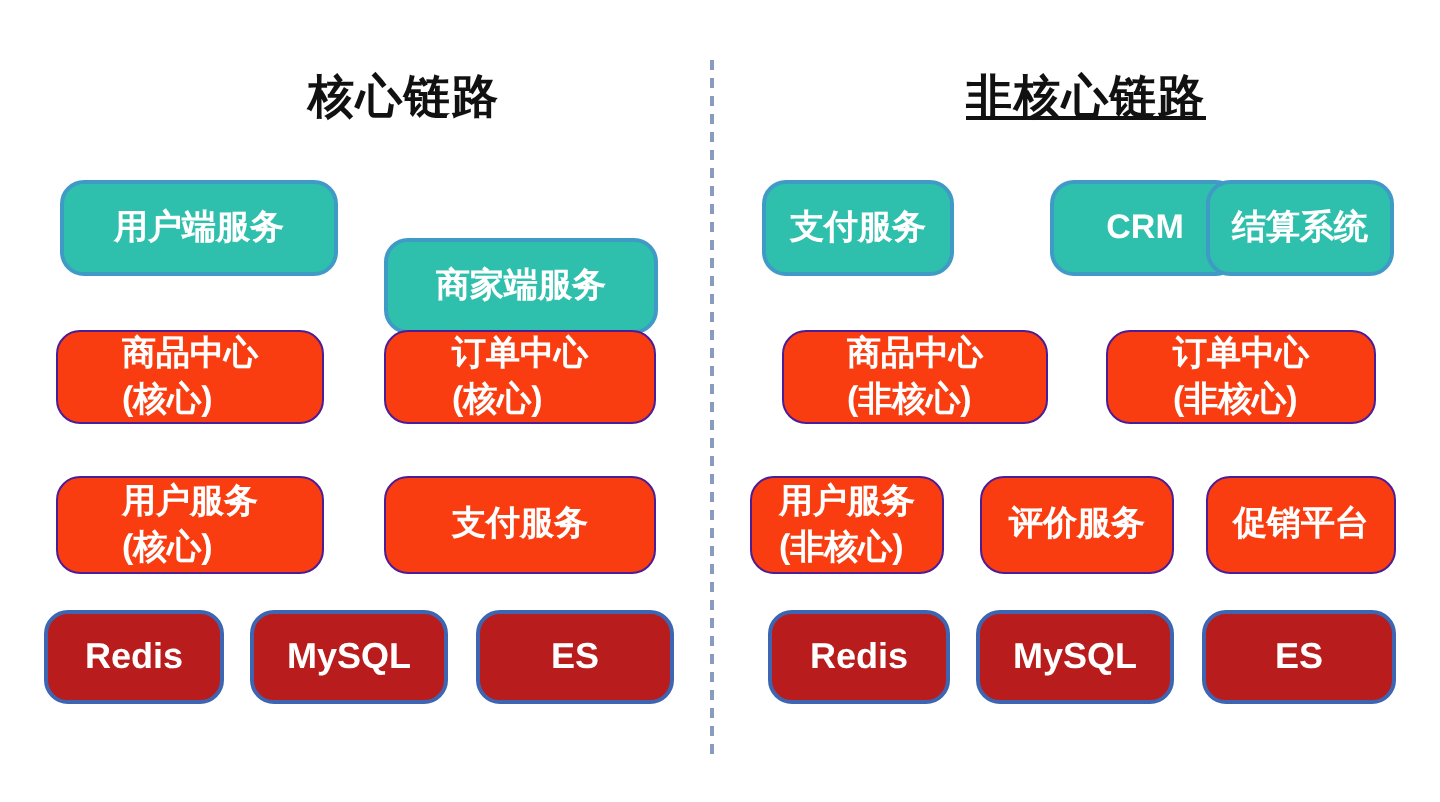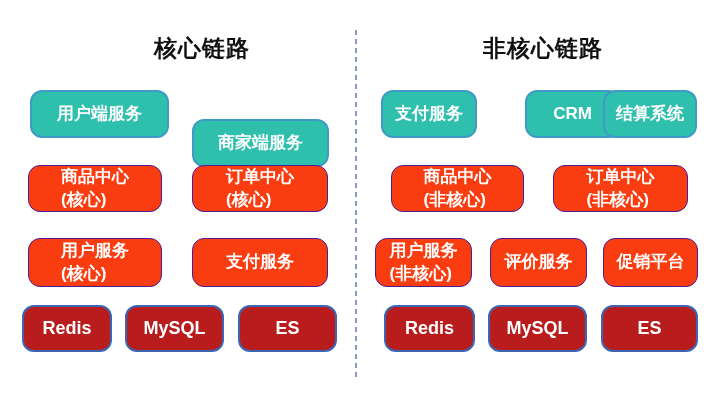--- a/index.html
+++ b/index.html
@@ -50,21 +50,21 @@
     <div class="node red" style="left:192px;top:238px;width:136px;height:49px;">支付服务</div>
 
     <div class="node blue" style="left:22px;top:305px;width:90px;height:47px;">Redis</div>
     <div class="node blue" style="left:125px;top:305px;width:99px;height:47px;">MySQL</div>
     <div class="node blue" style="left:238px;top:305px;width:99px;height:47px;">ES</div>
   </div>
 
   <div class="divider"></div>
 
   <div>
-    <div class="section-title" style="left:433px;">非核心链路</div>
+    <div class="section-title" style="left:433px;text-decoration:underline;">非核心链路</div>
 
     <div class="node teal" style="left:381px;top:90px;width:96px;height:48px;">支付服务</div>
     <div class="node teal" style="left:493px;top:90px;width:95px;height:48px;margin-left:32px;">CRM</div>
     <div class="node teal" style="left:603px;top:90px;width:94px;height:48px;">结算系统</div>
 
     <div class="node red" style="left:391px;top:165px;width:133px;height:47px;">商品中心
 (非核心)</div>
     <div class="node red" style="left:553px;top:165px;width:135px;height:47px;">订单中心
 (非核心)</div>
 

